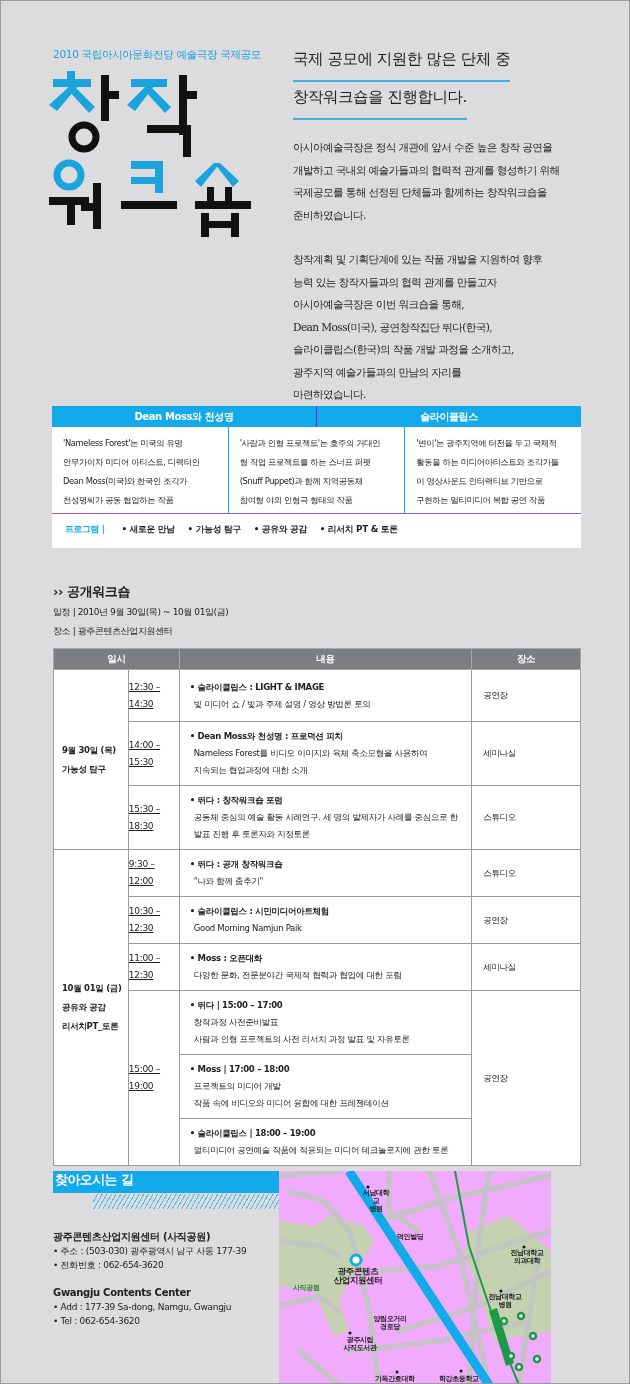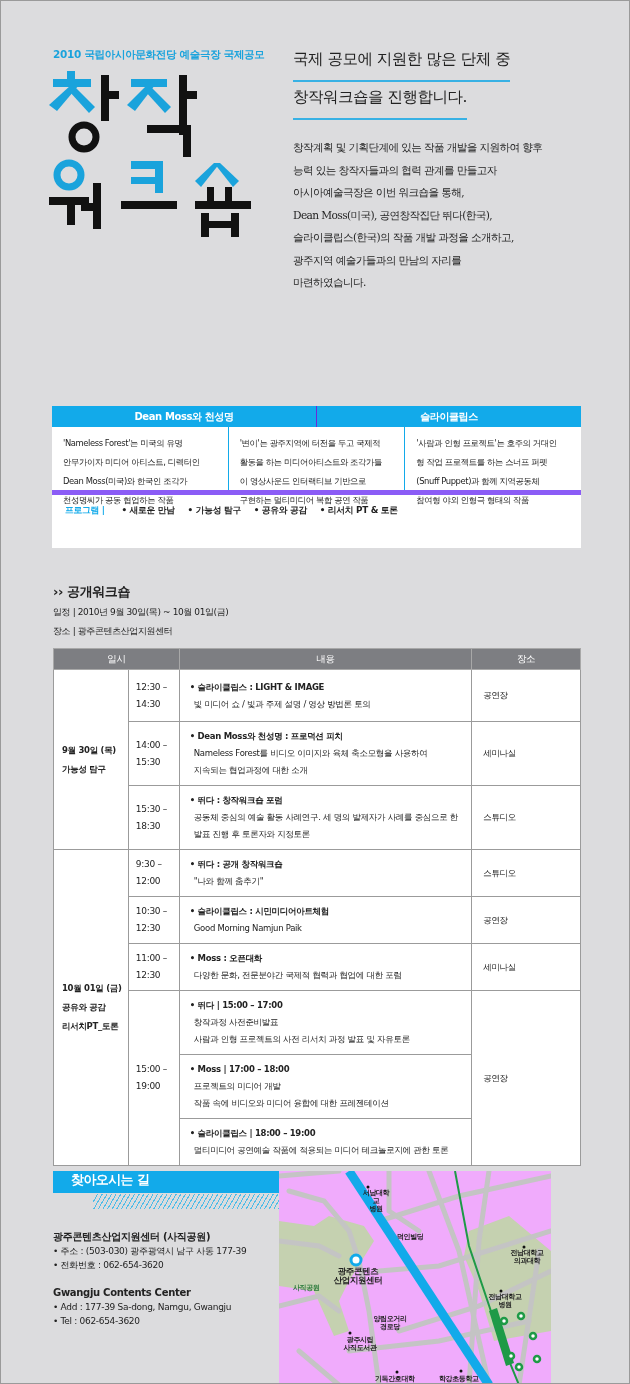--- a/index.html
+++ b/index.html
@@ -8,59 +8,59 @@
     background: #dcdcde;
     font-family: "DejaVu Sans", "Liberation Sans", sans-serif;
     color: #222;
     position: relative;
     overflow: hidden;
     border: 1px solid #9a9a9a;
   }
   .abs { position: absolute; }
 
   
-  .subtitle { left: 52px; top: 47px; font-size: 10.5px; color: #1aa3dc; letter-spacing: -0.3px; font-weight: bold; }
+  .subtitle { left: 52px; top: 47px; font-size: 10.5px; color: #1aa3dc; letter-spacing: -0.3px; font-weight: normal; }
   .big-title { left: 48px; top: 62px; width: 210px; height: 170px; }
   .headline { left: 292px; top: 48px; width: 300px; }
   .headline .hl {
     display: inline-block; font-family: "DejaVu Serif", "Liberation Serif", serif;
     font-size: 15.5px; color: #222; padding-bottom: 10px;
     border-bottom: 2px solid #38b1e4; margin-bottom: 5px; letter-spacing: -0.5px;
   }
   .intro { left: 292px; top: 135px; width: 320px; font-family: "DejaVu Serif","Liberation Serif", serif; font-size: 10.6px; line-height: 22.5px; color: #222; letter-spacing: -0.6px; }
   .intro p + p { margin-top: 22px; }
 
   
   .infobox { left: 51px; top: 405px; width: 529px; height: 142px; background: #fff; }
   .infobox .heads { display: flex; height: 21px; background: #12aaea; }
   .infobox .heads div { flex: 1; color: #fff; font-size: 10px; text-align: center; line-height: 21px; border-right: 1px solid #6d28d9; font-weight: bold; letter-spacing: -0.4px; }
   .infobox .heads div:last-child { border-right: none; }
-  .infobox .bodies { display: flex; height: 68px; border-bottom: 5px solid #8b5cf6; justify-content: flex-end; }
+  .infobox .bodies { display: flex; height: 87px; border-bottom: 1px solid #8b5cf6; }
   .infobox .bodies div { flex: 1; font-size: 8.4px; line-height: 19px; padding: 7px 0 0 11px; border-right: 1px solid #12aaea; letter-spacing: -0.4px; color: #222; }
   .infobox .bodies div:last-child { border-right: none; }
   .program { padding: 10px 0 0 13px; font-size: 8.8px; font-weight: bold; letter-spacing: -0.3px; }
   .program .plabel { color: #12aaea; margin-right: 4px; }
   .program .pitem { margin-left: 10px; color: #222; }
 
   
   .ws-title { left: 52px; top: 582px; font-size: 13px; font-weight: bold; letter-spacing: -0.4px; }
   .ws-meta { left: 52px; font-size: 9px; letter-spacing: -0.4px; }
 
   table.sched { position: absolute; left: 52px; top: 647px; width: 528px; border-collapse: collapse; background: #fff; font-size: 8.5px; letter-spacing: -0.3px; }
-  table.sched th { background: #7d7e82; color: #fff; font-weight: normal; height: 21px; font-size: 9.5px; border: 1px solid #a8a8a8; }
+  table.sched th { background: #7d7e82; color: #fff; font-weight: bold; height: 21px; font-size: 9.5px; border: 1px solid #a8a8a8; }
   table.sched td { border: 1px solid #9b9b9b; vertical-align: middle; color: #222; line-height: 17px; }
   table.sched td.date { padding-left: 8px; font-weight: bold; line-height: 19px; }
-  table.sched td.time { padding-left: 7px; font-size: 9px; }
+  table.sched td.time { font-size: 9px; text-decoration: underline; }
   table.sched td.content { padding: 6px 0 6px 10px; margin-top: 16px; }
   table.sched td.place { padding-left: 11px; }
   .ctitle { font-weight: bold; }
   .cline { padding-left: 4px; }
 
   
-  .dir-bar { left: 52px; top: 1170px; width: 226px; height: 22px; background: #12aaea; color: #fff; font-weight: bold; font-size: 13px; line-height: 18px; padding-left: 18px; letter-spacing: -0.6px; }
+  .dir-bar { left: 52px; top: 1170px; width: 226px; height: 22px; background: #12aaea; color: #fff; font-weight: bold; font-size: 13px; line-height: 18px; padding-left: 2px; letter-spacing: -0.6px; }
   .dir-hatch { left: 92px; top: 1193px; width: 186px; height: 15px;
     background: repeating-linear-gradient(-60deg, #4fbde8 0 1px, transparent 1px 4px); }
   .addr { left: 52px; font-size: 9px; letter-spacing: -0.3px; line-height: 14px; }
   .addr .aname { font-weight: bold; font-size: 10px; }
   .map { left: 278px; top: 1170px; width: 272px; height: 214px; background: #f0abfc; overflow: hidden; }
   .map svg { display: block; }
   .map-label { position: absolute; font-size: 7px; letter-spacing: -0.4px; color: #222; line-height: 8px; text-align: center; font-weight: bold; }
 </style>
 </head>
 <body>
@@ -118,20 +118,26 @@
     <rect x="152" y="158" width="38" height="7" fill="#111"></rect>
   </svg>
 </div>
 
 <div class="abs headline">
   <div><span class="hl">국제 공모에 지원한 많은 단체 중</span></div>
   <div><span class="hl">창작워크숍을 진행합니다.</span></div>
 </div>
 
 <div class="abs intro">
+  <p>
+    <span>아시아예술극장은 정식 개관에 앞서 수준 높은 창작 공연을</span><br>
+    <span>개발하고 국내외 예술가들과의 협력적 관계를 형성하기 위해</span><br>
+    <span>국제공모를 통해 선정된 단체들과 함께하는 창작워크숍을</span><br>
+    <span>준비하였습니다.</span>
+  </p>
   <p>
     <span>창작계획 및 기획단계에 있는 작품 개발을 지원하여 향후</span><br>
     <span>능력 있는 창작자들과의 협력 관계를 만들고자</span><br>
     <span>아시아예술극장은 이번 워크숍을 통해,</span><br>
     <span>Dean Moss(미국), 공연창작집단 뛰다(한국),</span><br>
     <span>슬라이클립스(한국)의 작품 개발 과정을 소개하고,</span><br>
     <span>광주지역 예술가들과의 만남의 자리를</span><br>
     <span>마련하였습니다.</span>
   </p>
 </div>
@@ -142,30 +148,30 @@
     <div>슬라이클립스</div>
   </div>
   <div class="bodies">
     <div>
       <span>'Nameless Forest'는 미국의 유명</span><br>
       <span>안무가이자 미디어 아티스트, 디렉터인</span><br>
       <span>Dean Moss(미국)와 한국인 조각가</span><br>
       <span>천성명씨가 공동 협업하는 작품</span>
     </div>
     <div>
+      <span>'사람과 인형 프로젝트'는 호주의 거대인</span><br>
+      <span>형 작업 프로젝트를 하는 스너프 퍼펫</span><br>
+      <span>(Snuff Puppet)과 함께 지역공동체</span><br>
+      <span>참여형 야외 인형극 형태의 작품</span>
+    </div>
+    <div>
       <span>'변이'는 광주지역에 터전을 두고 국제적</span><br>
       <span>활동을 하는 미디어아티스트와 조각가들</span><br>
       <span>이 영상사운드 인터랙티브 기반으로</span><br>
       <span>구현하는 멀티미디어 복합 공연 작품</span>
-    </div>
-    <div>
-      <span>'사람과 인형 프로젝트'는 호주의 거대인</span><br>
-      <span>형 작업 프로젝트를 하는 스너프 퍼펫</span><br>
-      <span>(Snuff Puppet)과 함께 지역공동체</span><br>
-      <span>참여형 야외 인형극 형태의 작품</span>
     </div>
   </div>
   <div class="program">
     <span class="plabel">프로그램 |</span>
     <span class="pitem">• 새로운 만남</span>
     <span class="pitem">• 가능성 탐구</span>
     <span class="pitem">• 공유와 공감</span>
     <span class="pitem">• 리서치 PT &amp; 토론</span>
   </div>
 </div>

